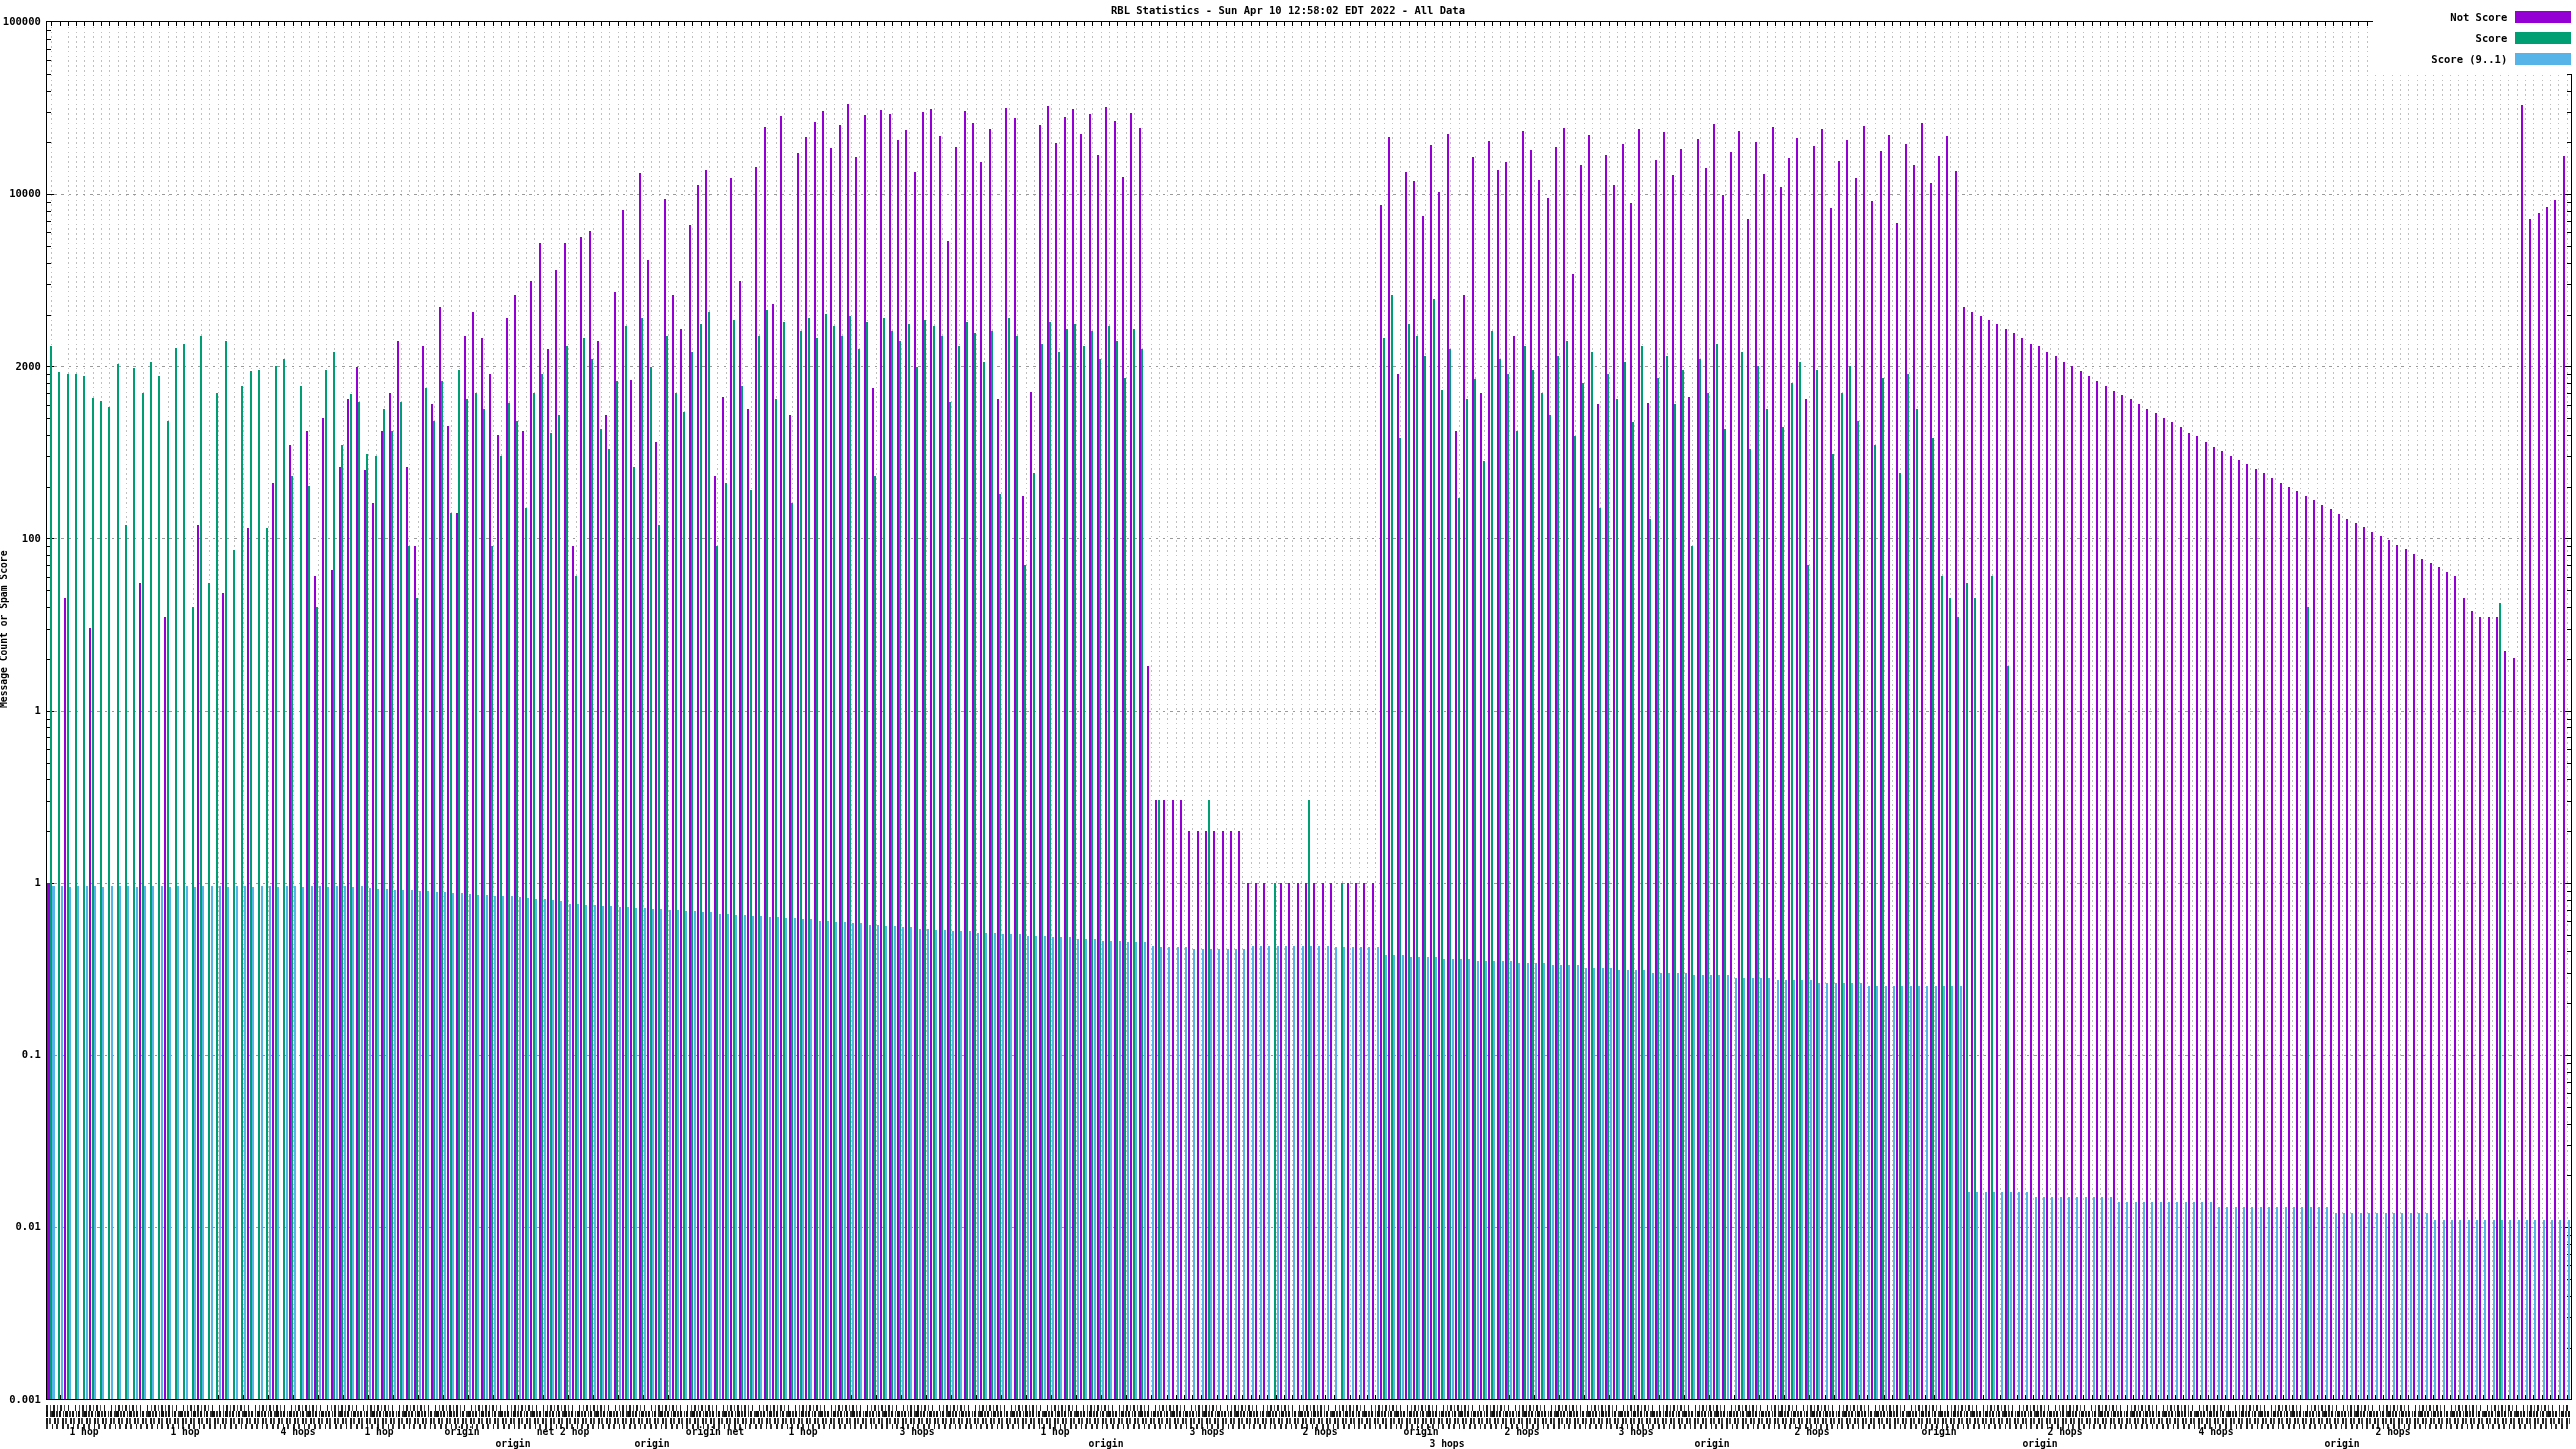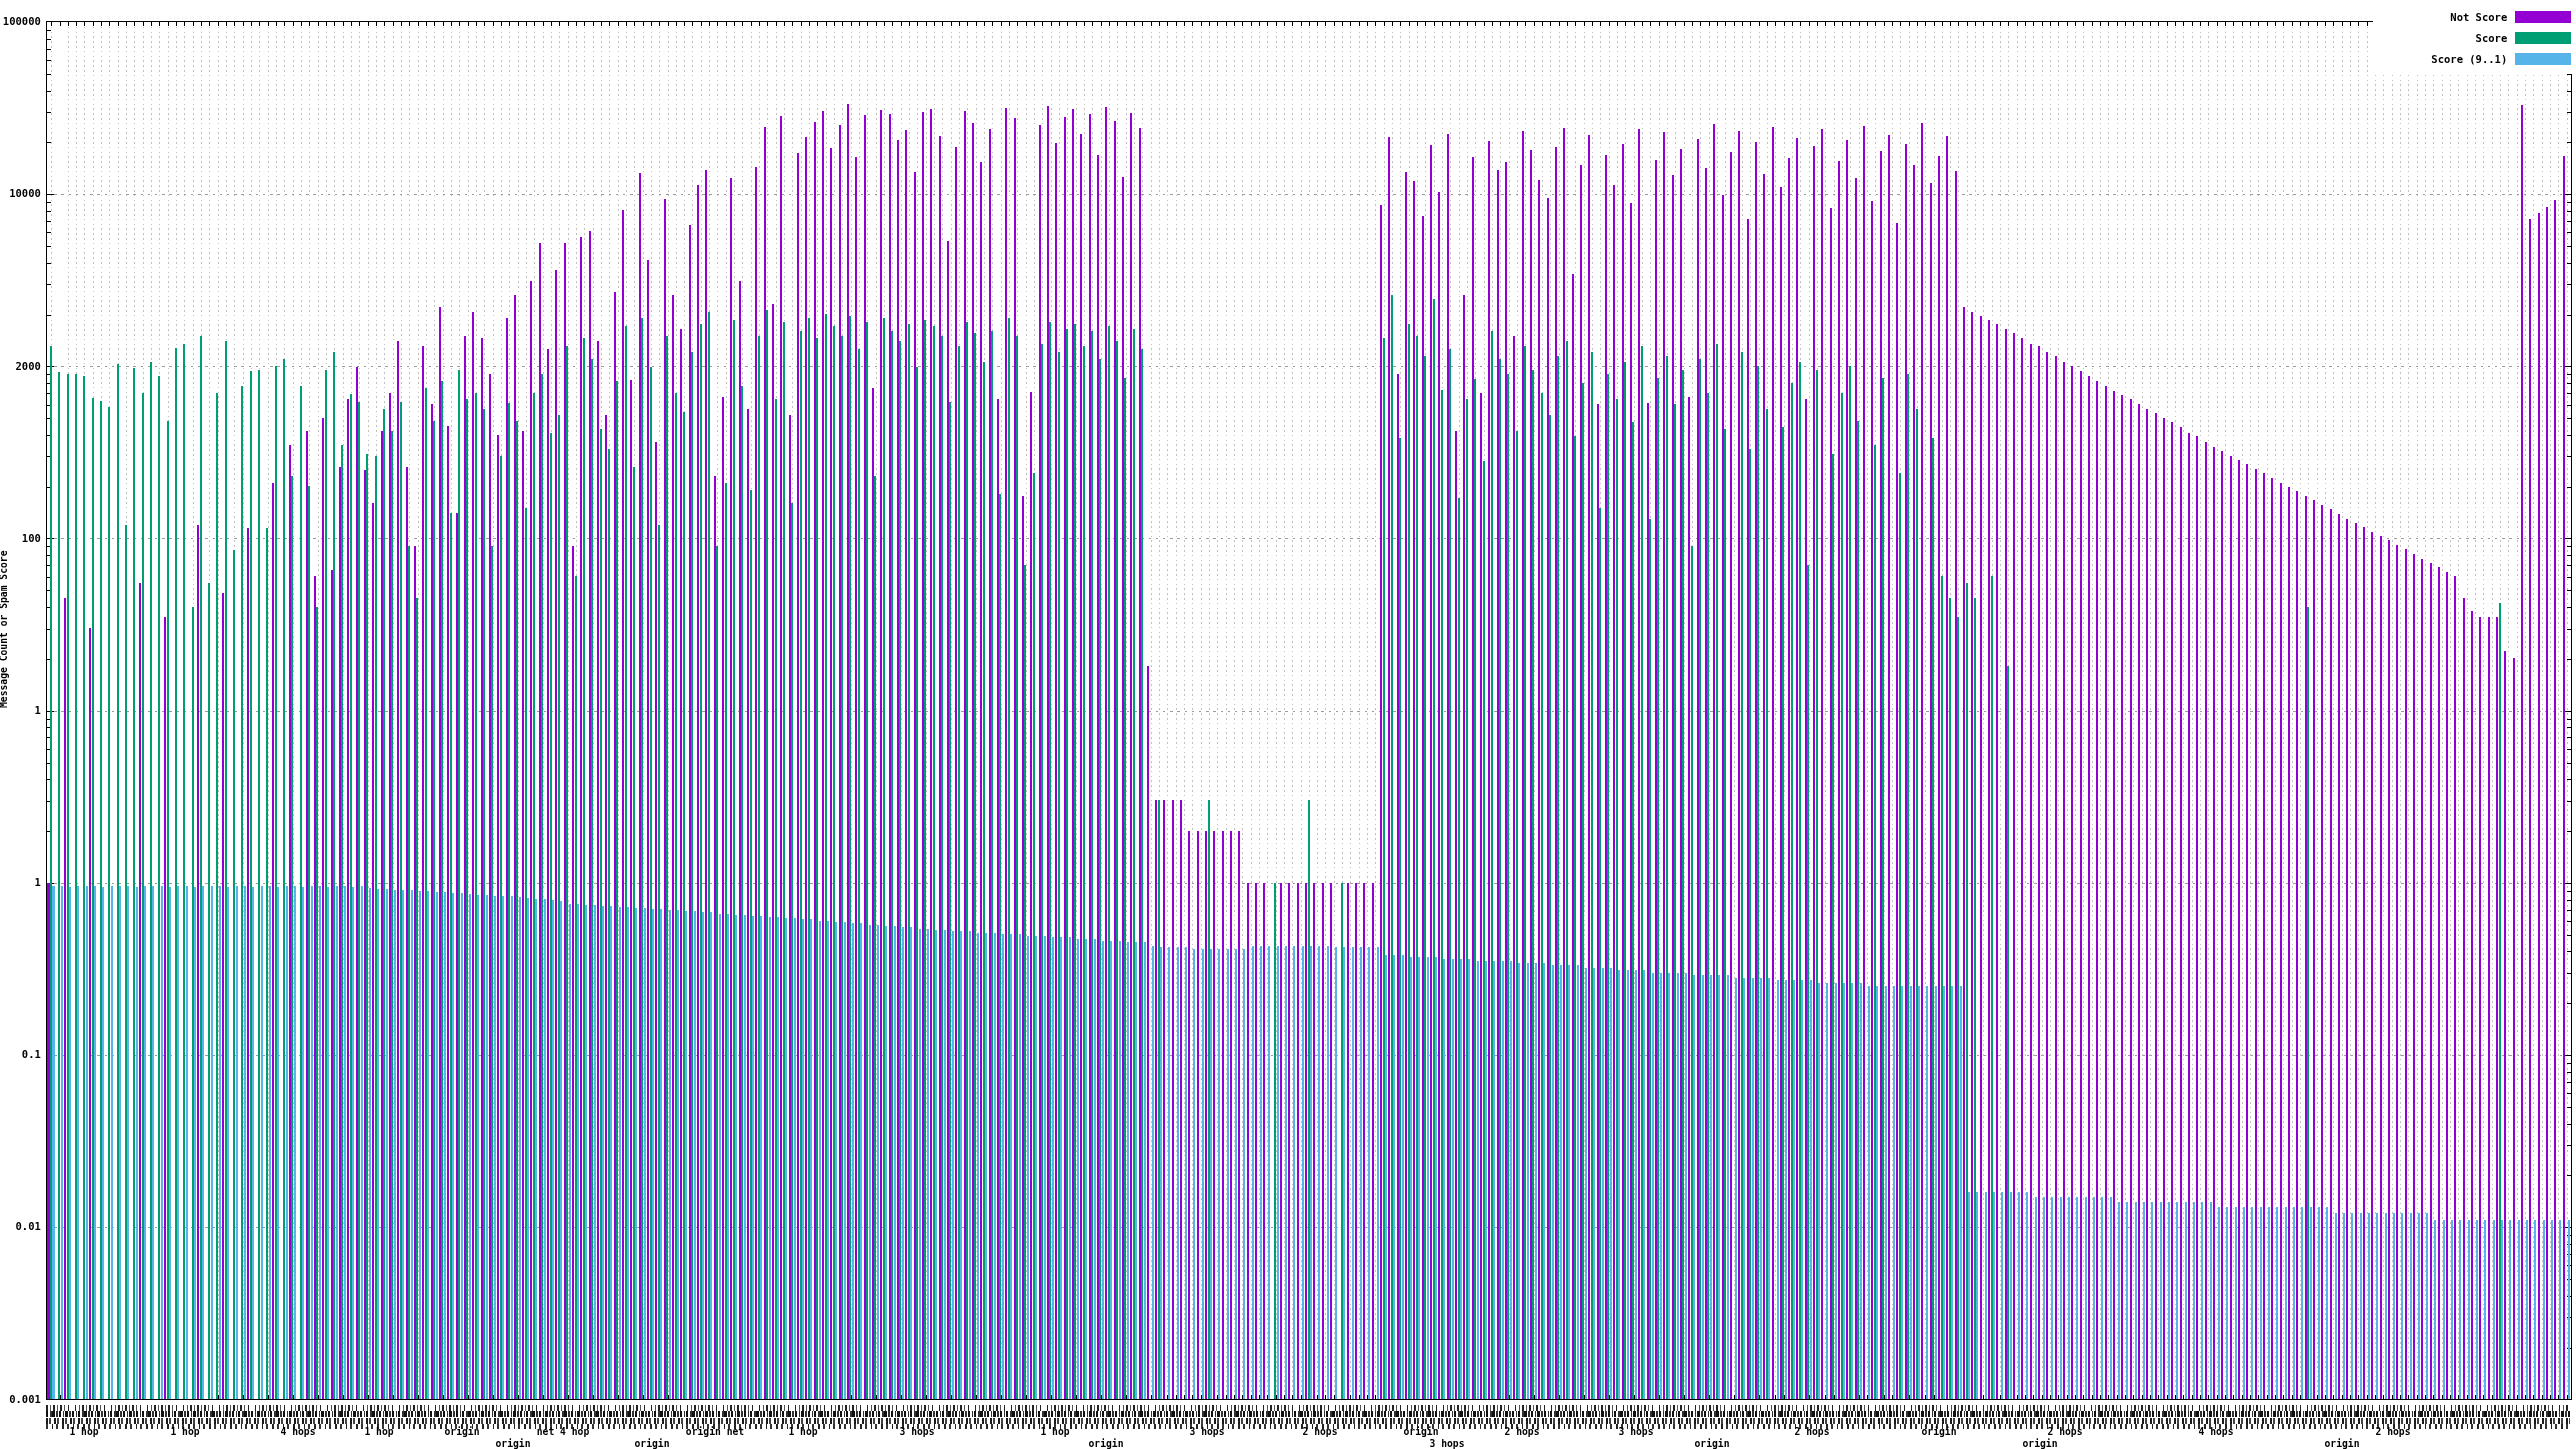--- a/index.html
+++ b/index.html
@@ -26,20 +26,21 @@
   .sm4{background:repeating-linear-gradient(90deg,#333 0 1.6px,transparent 1.6px 5.6px,#222 5.6px 7.2px,transparent 7.2px 10.5px);}
   #legend{position:absolute;right:1.6px;top:3.2px;width:195px;background:#ffffff;padding:3.2px 3.2px 4.8px 3.2px;z-index:30;}
   .lrow{display:flex;align-items:center;justify-content:flex-end;height:21px;}
   .llab{font-size:10.5px;font-weight:bold;margin-right:8px;}
   .swatch{width:56px;height:12px;display:inline-block;}
 </style>
 </head>
 <body>
 
 <div id="canvas">
+  <div id="title">RBL Statistics - Sun Apr 10 12:58:02 EDT 2022 - All Data</div>
   <div id="ylabel">Message Count or Spam Score</div>
 
   <div id="plot">
       <div class="hgrid" style="top: 172px;"></div>
       <div class="hgrid" style="top: 344px;"></div>
       <div class="hgrid" style="top: 516px;"></div>
       <div class="hgrid" style="top: 689px;"></div>
       <div class="hgrid" style="top: 861px;"></div>
       <div class="hgrid" style="top: 1033px;"></div>
       <div class="hgrid" style="top: 1205px;"></div>
@@ -1912,21 +1913,21 @@
     <div class="ylab" style="left: 0.8px; top: 704px;">1</div>
     <div class="ylab" style="left: 0.8px; top: 876px;">1</div>
     <div class="ylab" style="left: 0.8px; top: 1048px;">0.1</div>
     <div class="ylab" style="left: 0.8px; top: 1220px;">0.01</div>
     <div class="ylab" style="left: 0.8px; top: 1393px;">0.001</div>
     <div class="frag" style="left: 84px; top: 1426px;">1 hop</div>
     <div class="frag" style="left: 185px; top: 1426px;">1 hop</div>
     <div class="frag" style="left: 298px; top: 1426px;">4 hops</div>
     <div class="frag" style="left: 379px; top: 1426px;">1 hop</div>
     <div class="frag" style="left: 462px; top: 1426px;">origin</div>
-    <div class="frag" style="left: 563px; top: 1426px;">net 4 hop</div>
+    <div class="frag" style="left: 563px; top: 1426px;">net 2 hop</div>
     <div class="frag" style="left: 715px; top: 1426px;">origin net</div>
     <div class="frag" style="left: 803px; top: 1426px;">1 hop</div>
     <div class="frag" style="left: 917px; top: 1426px;">3 hops</div>
     <div class="frag" style="left: 1055px; top: 1426px;">1 hop</div>
     <div class="frag" style="left: 1207px; top: 1426px;">3 hops</div>
     <div class="frag" style="left: 1320px; top: 1426px;">2 hops</div>
     <div class="frag" style="left: 1421px; top: 1426px;">origin</div>
     <div class="frag" style="left: 1522px; top: 1426px;">2 hops</div>
     <div class="frag" style="left: 1636px; top: 1426px;">3 hops</div>
     <div class="frag" style="left: 1812px; top: 1426px;">2 hops</div>

